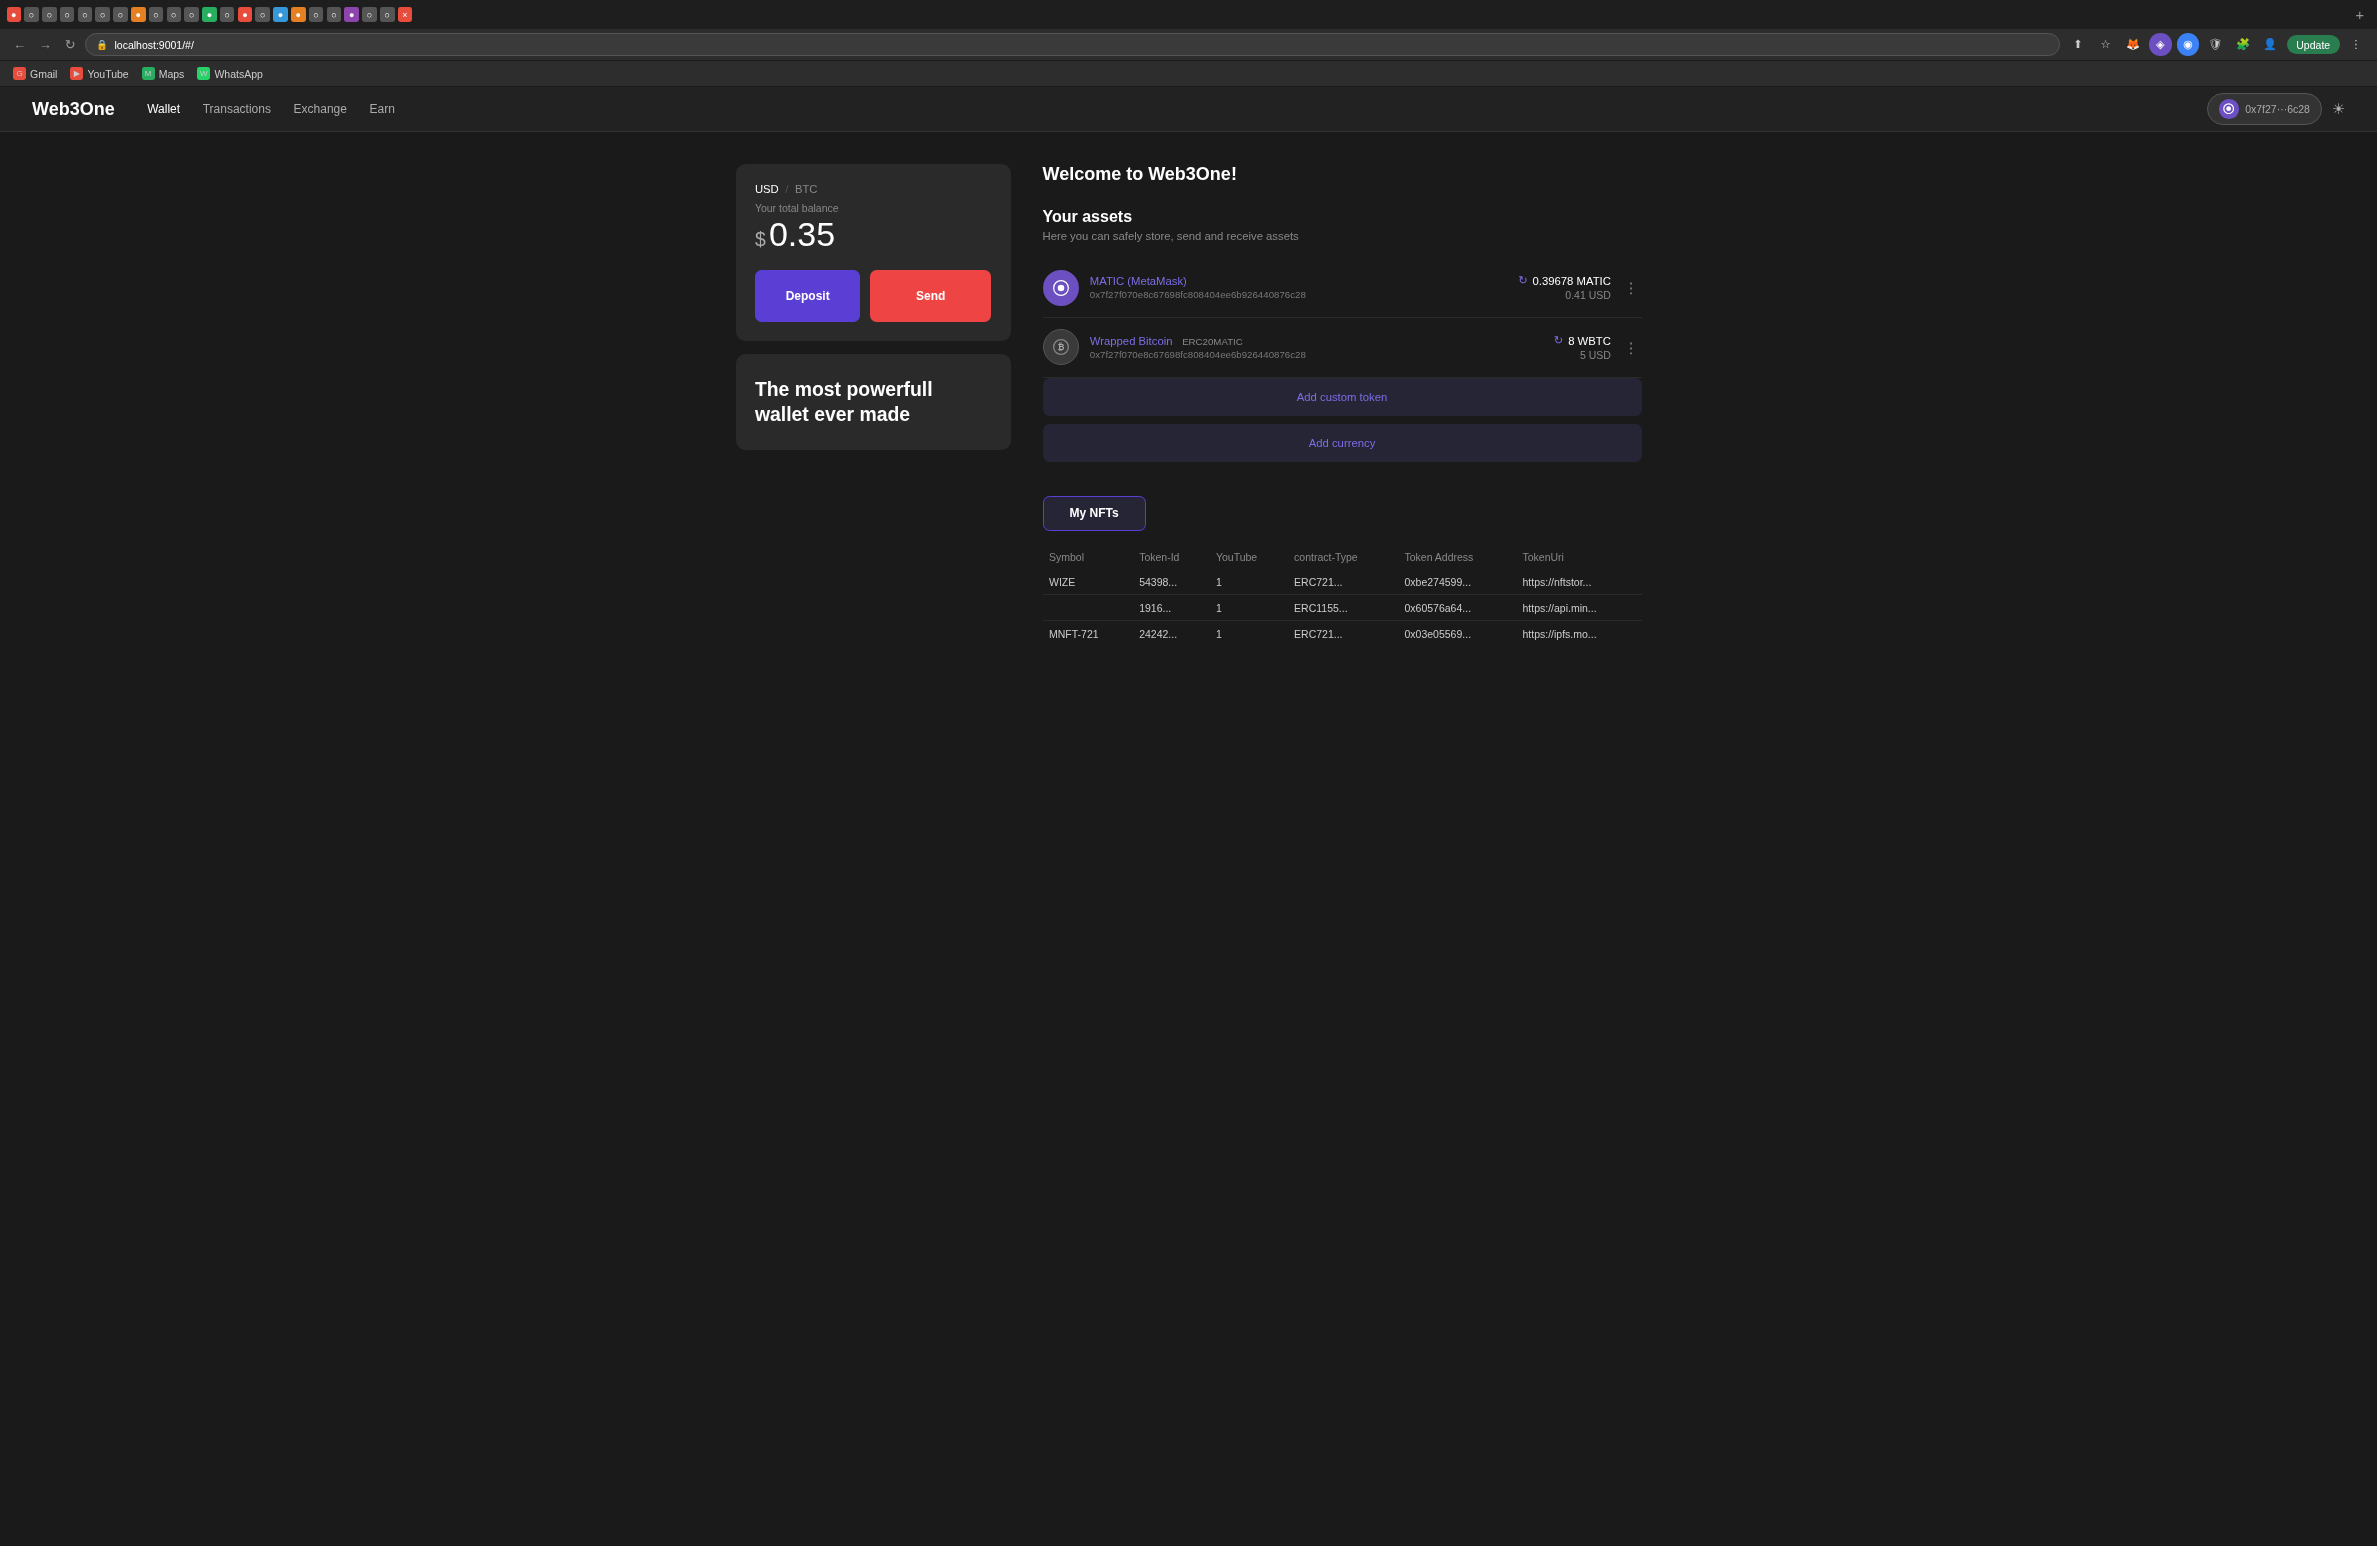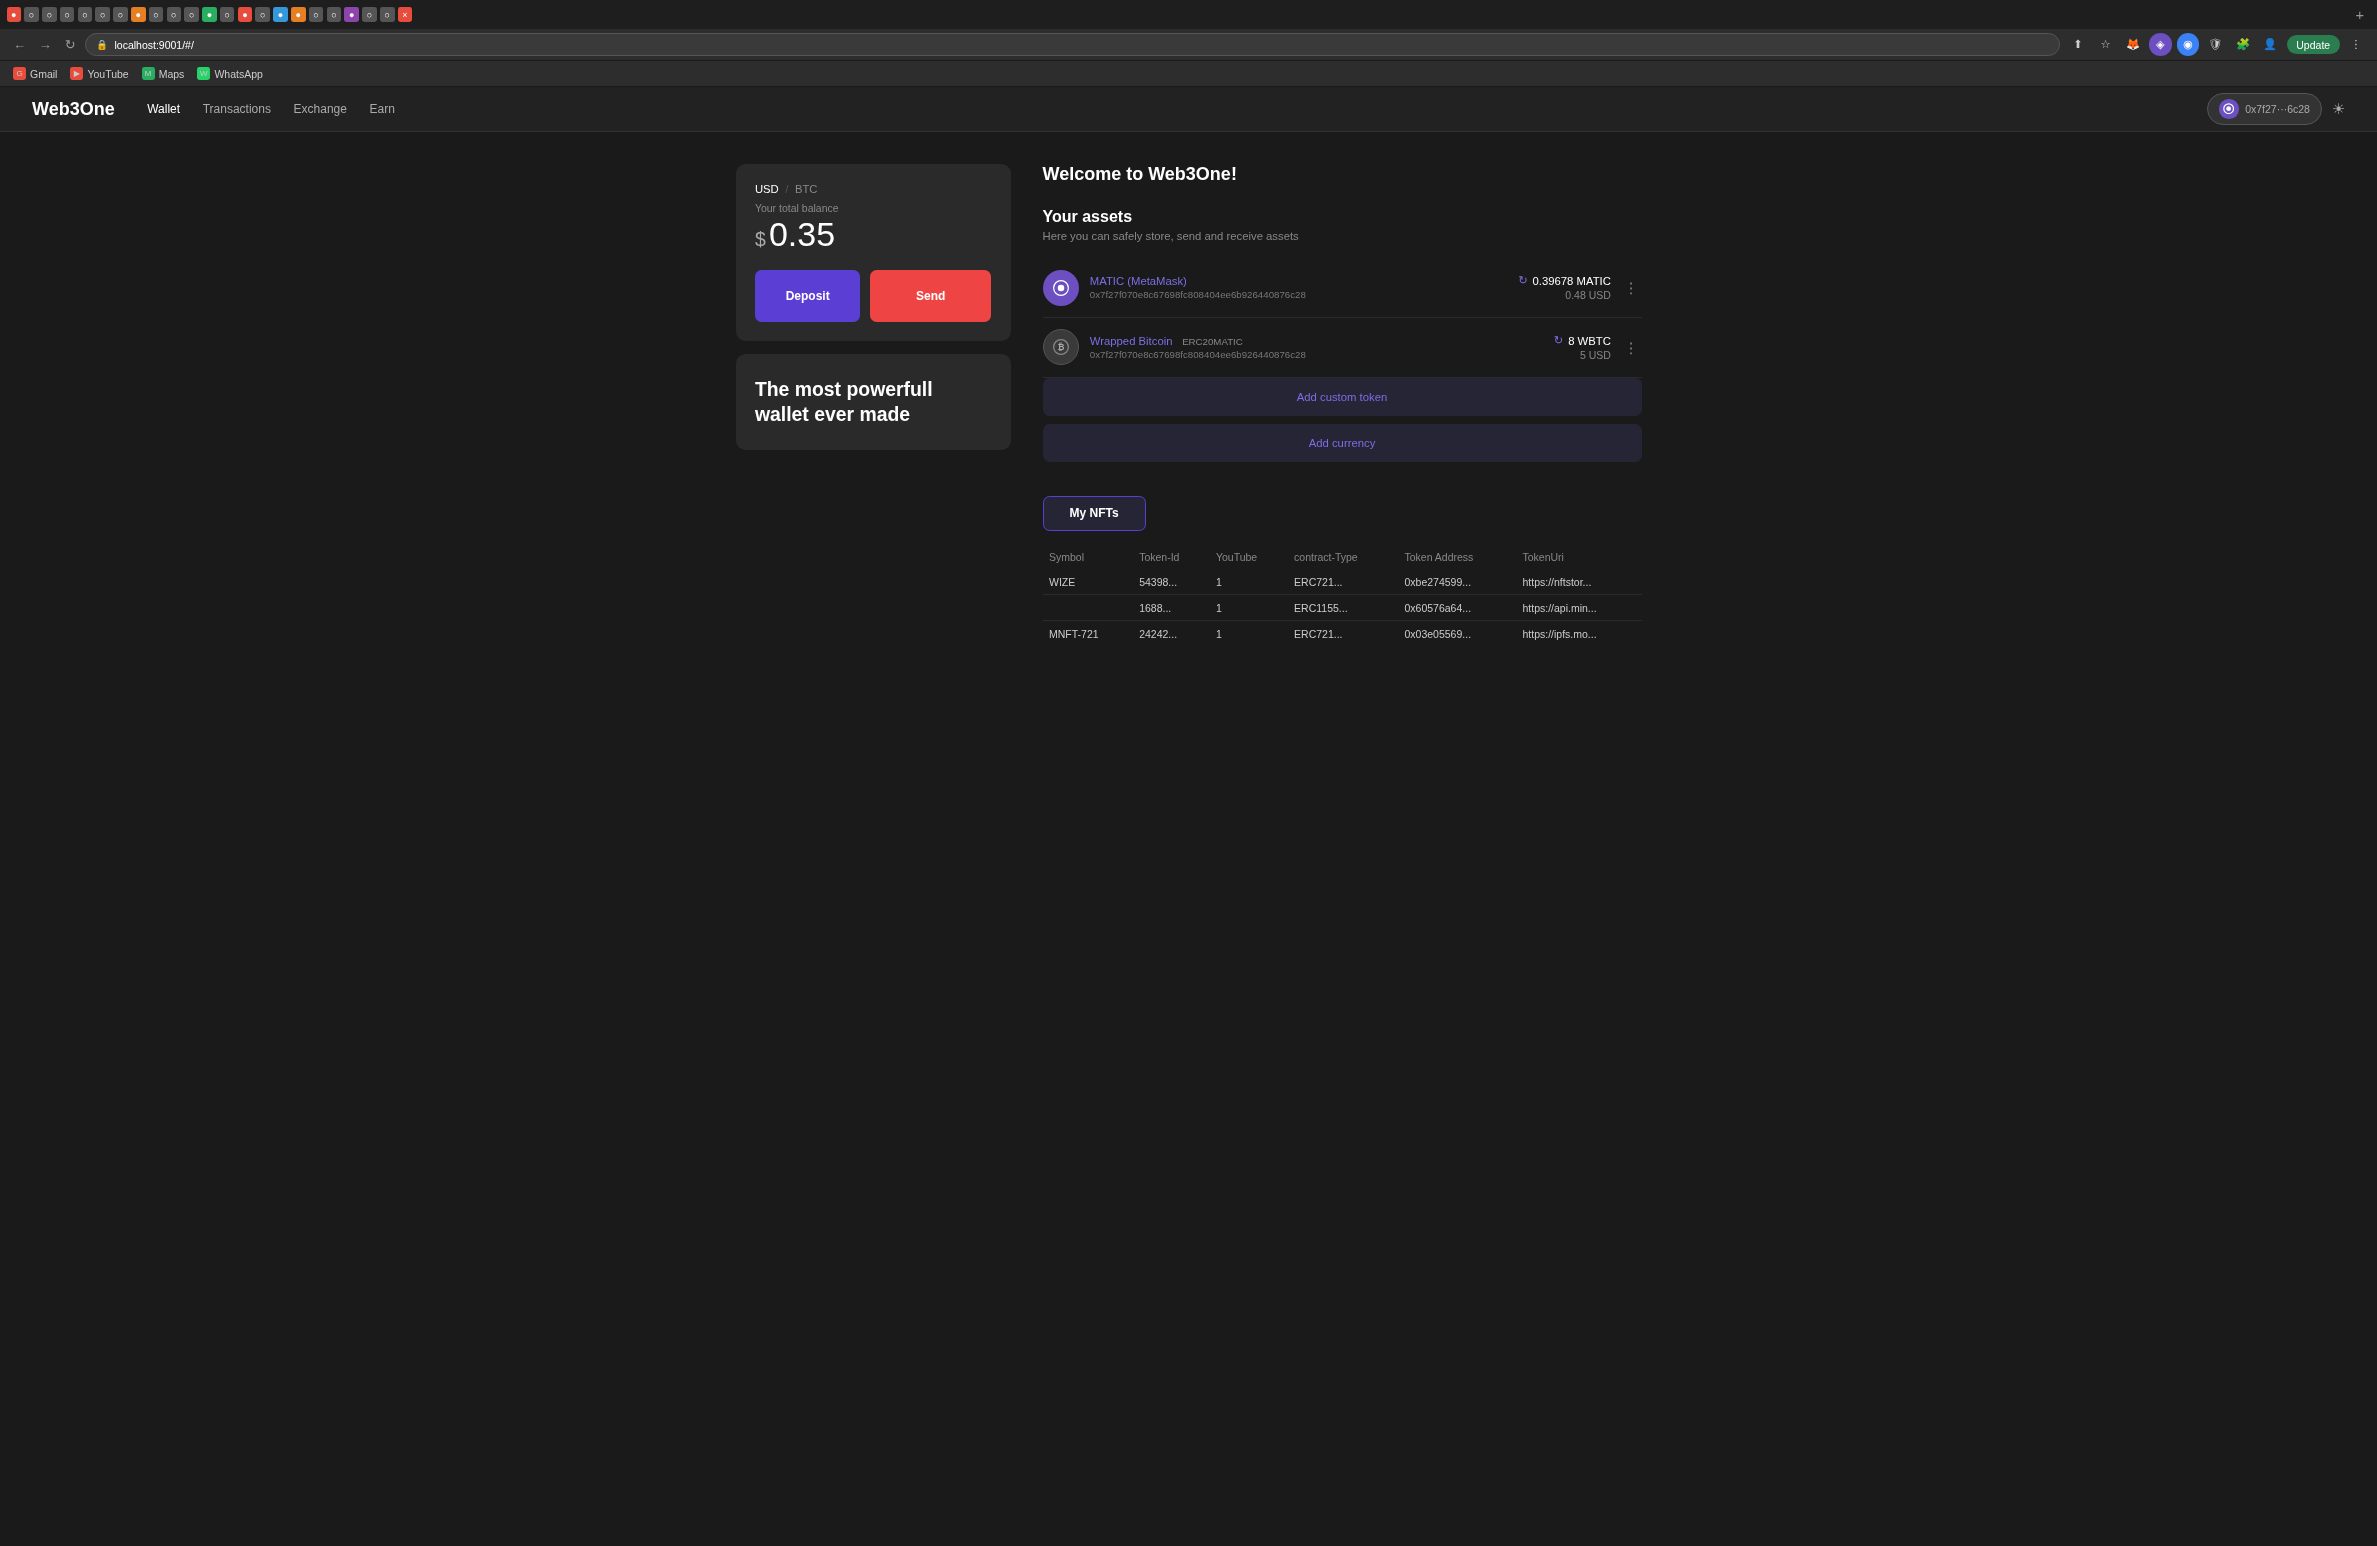--- a/index.html
+++ b/index.html
@@ -243,21 +243,21 @@
           </div>
           <div class="asset-info">
             <div class="asset-name">MATIC (MetaMask)</div>
             <div class="asset-address">0x7f27f070e8c67698fc808404ee6b926440876c28</div>
           </div>
           <div class="asset-balance">
             <div class="asset-balance-crypto">
               <span class="sync-icon">↻</span>
               <span>0.39678 MATIC</span>
             </div>
-            <div class="asset-balance-usd">0.48  USD</div>
+            <div class="asset-balance-usd">0.41  USD</div>
           </div>
           <span class="asset-menu">⋮</span>
         </div>
 
         
         <div class="asset-row">
           <div class="asset-icon wbtc">
             <svg width="18" height="18" viewBox="0 0 22 22" style="font-size:14px">
                 <circle cx="11" cy="11" r="9" fill="none" stroke="#888" stroke-width="1.5"></circle>
                 <text x="11" y="15" text-anchor="middle" fill="#aaa" font-size="10" font-weight="bold">₿</text>
@@ -302,21 +302,21 @@
           <tr>
       <td>WIZE</td>
       <td>54398...</td>
       <td>1</td>
       <td>ERC721...</td>
       <td>0xbe274599...</td>
       <td>https://nftstor...</td>
     </tr>
               <tr>
       <td></td>
-      <td>1688...</td>
+      <td>1916...</td>
       <td>1</td>
       <td>ERC1155...</td>
       <td>0x60576a64...</td>
       <td>https://api.min...</td>
     </tr>
               <tr>
       <td>MNFT-721</td>
       <td>24242...</td>
       <td>1</td>
       <td>ERC721...</td>

